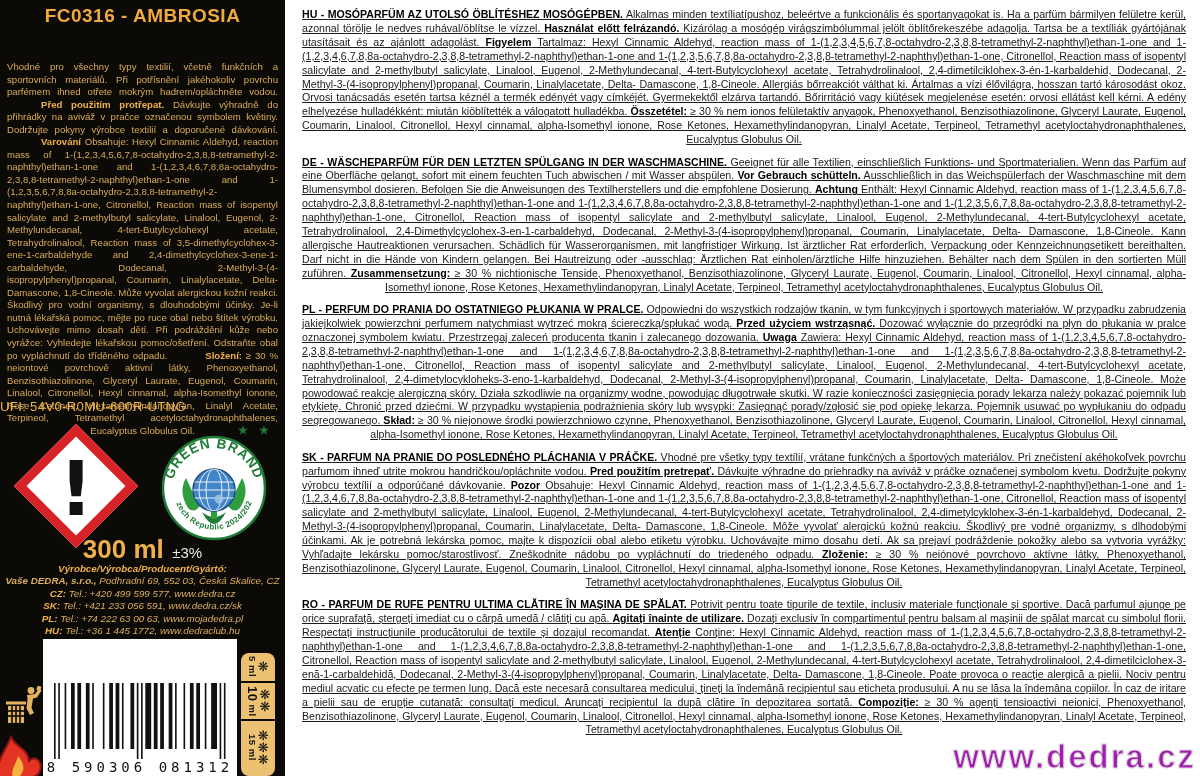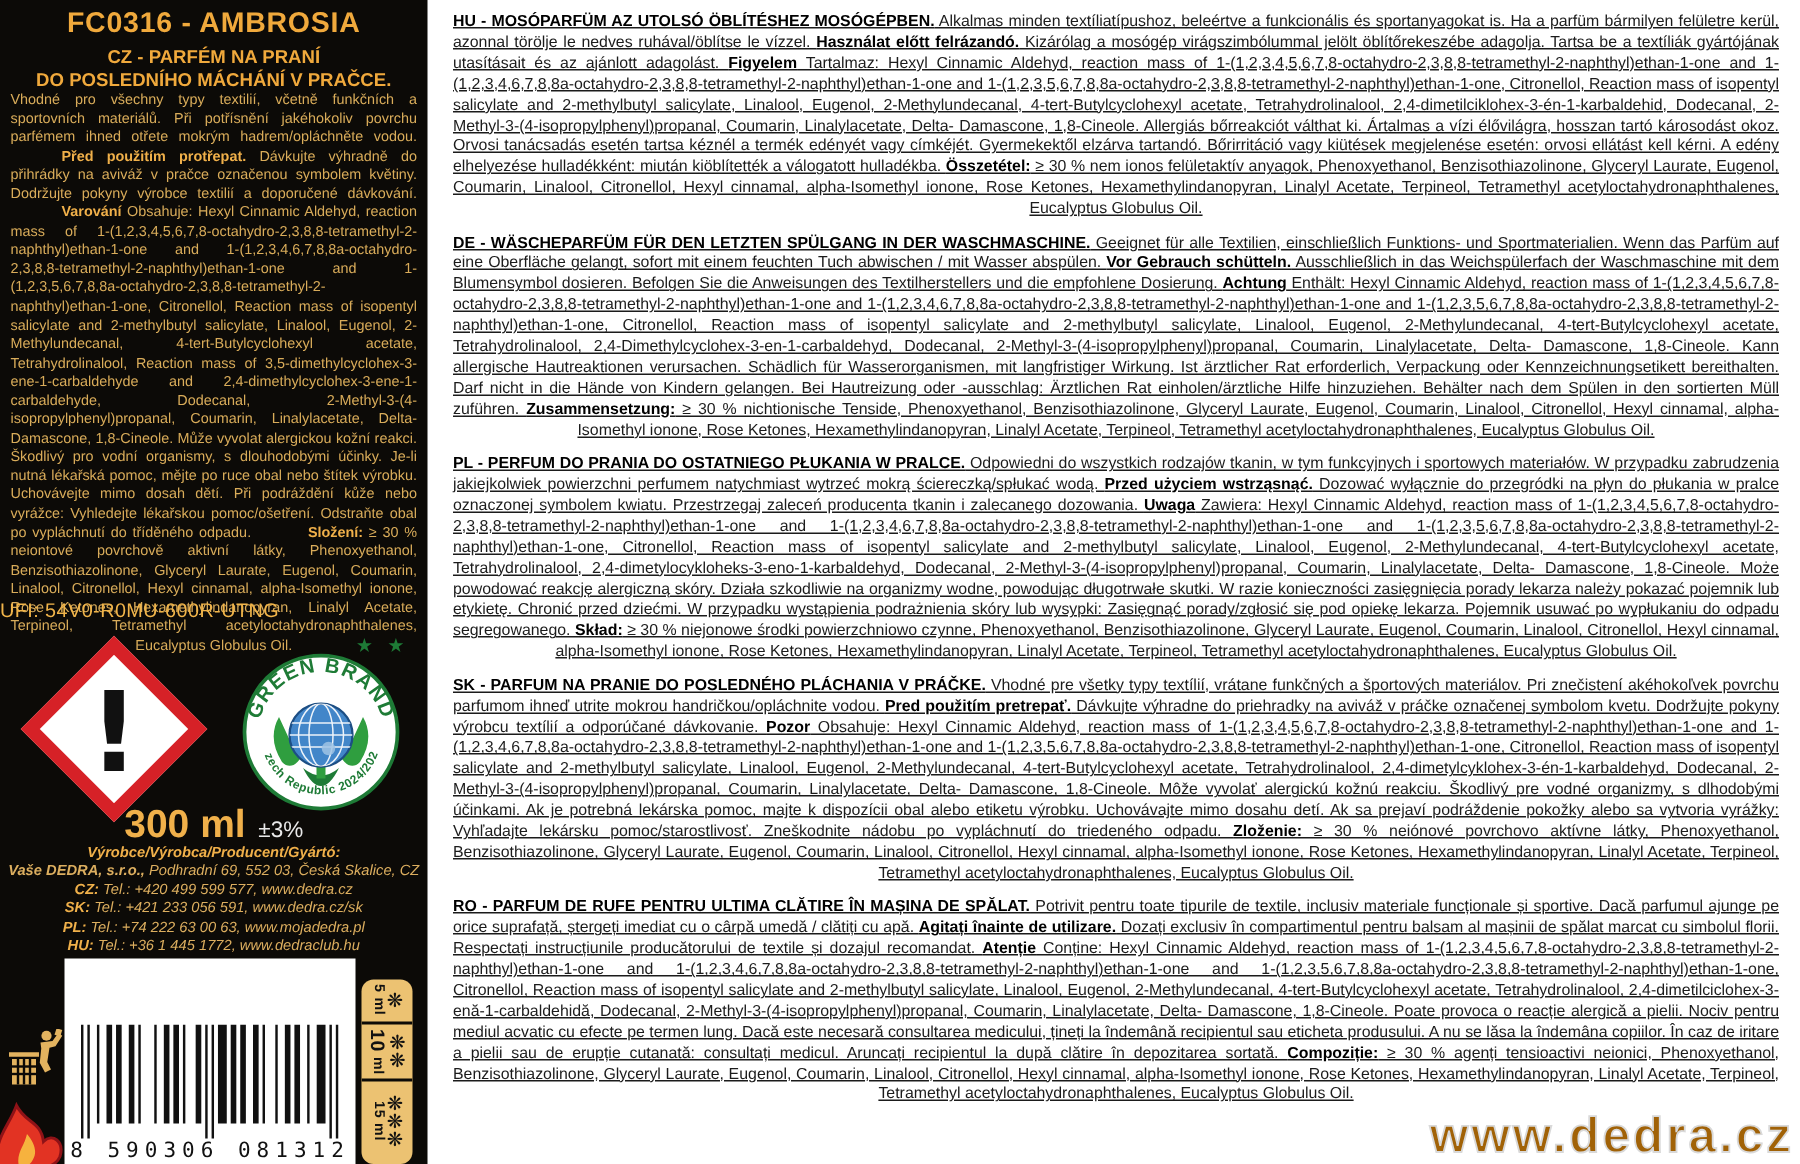--- a/index.html
+++ b/index.html
@@ -62,33 +62,29 @@
   .recycle-wrap { position:absolute; left:4px; top:686px; width:38px; height:42px; }
   .flame-wrap { position:absolute; left:-5px; bottom:-3px; width:66px; height:54px; }
 
   
   .right-text { position:absolute; left:302px; top:8px; width:884px; color:#1b1b1b;text-decoration:underline; }
   .section { font-size:10.6px; line-height:13.9px; text-align:justify; text-align-last:center;
              margin:0 0 8.5px 0; }
   .section .b { color:#000; }
 
   .watermark { position:absolute; right:4px; bottom:0px; font-size:33px; font-weight:bold;
-               letter-spacing:2px; color:#a16207; -webkit-text-stroke:1.2px #d9d9d9; }
+               letter-spacing:2px; color:#a21caf; -webkit-text-stroke:1.2px #d9d9d9; }
 </style>
 </head>
 <body>
 
 <div class="label">
 
   <div class="left-panel">
     <div class="lp-title">FC0316 - AMBROSIA</div>
-    <div class="lp-subtitle">
-      <div>CZ - PARFÉM NA PRANÍ</div>
-      <div>DO POSLEDNÍHO MÁCHÁNÍ V PRAČCE.</div>
-    </div>
     <div class="cz-body"><span>Vhodné pro všechny typy textilií, včetně funkčních a sportovních materiálů. Při potřísnění jakéhokoliv povrchu parfémem ihned otřete mokrým hadrem/opláchněte vodou. </span><span class="b">Před použitím protřepat.</span><span> Dávkujte výhradně do přihrádky na aviváž v pračce označenou symbolem květiny. Dodržujte pokyny výrobce textilií a doporučené dávkování. </span><span class="b">Varování</span><span> Obsahuje: Hexyl Cinnamic Aldehyd, reaction mass of 1-(1,2,3,4,5,6,7,8-octahydro-2,3,8,8-tetramethyl-2-naphthyl)ethan-1-one and 1-(1,2,3,4,6,7,8,8a-octahydro-2,3,8,8-tetramethyl-2-naphthyl)ethan-1-one and 1-(1,2,3,5,6,7,8,8a-octahydro-2,3,8,8-tetramethyl-2-naphthyl)ethan-1-one, Citronellol, Reaction mass of isopentyl salicylate and 2-methylbutyl salicylate, Linalool, Eugenol, 2-Methylundecanal, 4-tert-Butylcyclohexyl acetate, Tetrahydrolinalool, Reaction mass of 3,5-dimethylcyclohex-3-ene-1-carbaldehyde and 2,4-dimethylcyclohex-3-ene-1-carbaldehyde, Dodecanal, 2-Methyl-3-(4-isopropylphenyl)propanal, Coumarin, Linalylacetate, Delta- Damascone, 1,8-Cineole. Může vyvolat alergickou kožní reakci. Škodlivý pro vodní organismy, s dlouhodobými účinky. Je-li nutná lékařská pomoc, mějte po ruce obal nebo štítek výrobku. Uchovávejte mimo dosah dětí. Při podráždění kůže nebo vyrážce: Vyhledejte lékařskou pomoc/ošetření. Odstraňte obal po vypláchnutí do tříděného odpadu. </span><span class="b">Složení:</span><span> ≥ 30 % neiontové povrchově aktivní látky, Phenoxyethanol, Benzisothiazolinone, Glyceryl Laurate, Eugenol, Coumarin, Linalool, Citronellol, Hexyl cinnamal, alpha-Isomethyl ionone, Rose Ketones, Hexamethylindanopyran, Linalyl Acetate, Terpineol, Tetramethyl acetyloctahydronaphthalenes, Eucalyptus Globulus Oil.</span></div>
     <div class="lp-ufi">UFI: 54V0-R0MU-600R-UTNG</div>
 
     <div class="diamond-wrap">
       <div class="diamond"></div>
       <div class="excl">!</div>
     </div>
 
     <div class="gb-wrap">
       <svg viewBox="0 0 120 126" width="120" height="126">

